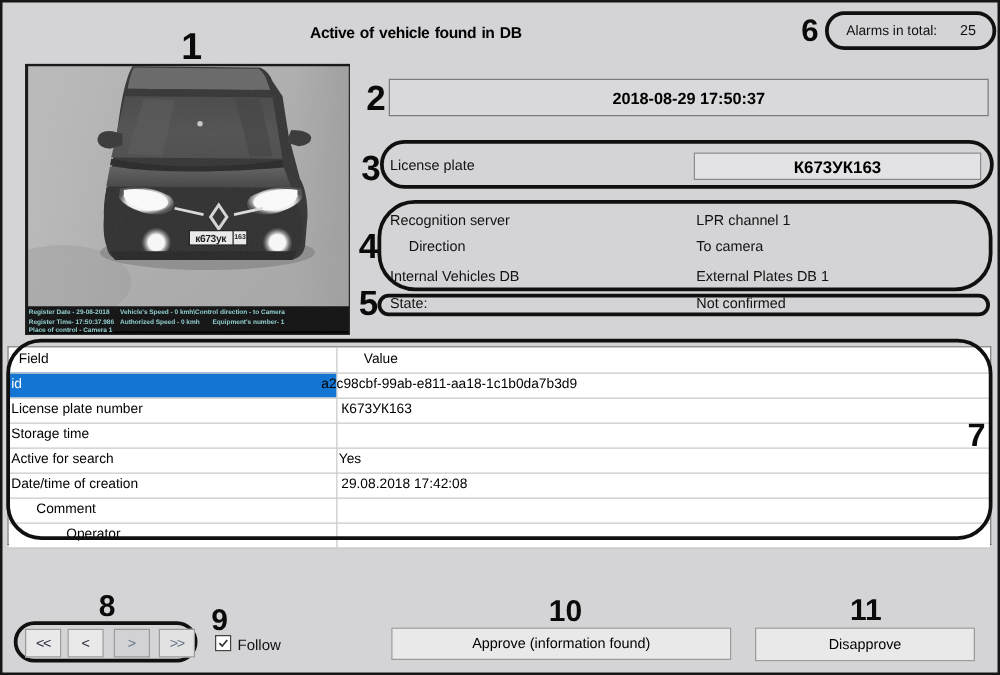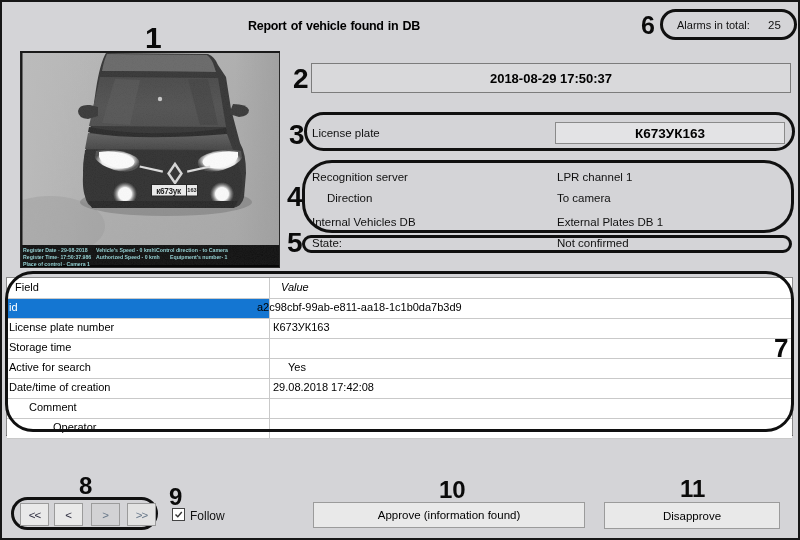--- a/index.html
+++ b/index.html
@@ -11,21 +11,21 @@
   .lbl{position:absolute;font-size:11.5px;color:#111;}
   .val{position:absolute;font-size:11.5px;color:#111;}
   .btn{position:absolute;background:#e9e9e9;border:1px solid #9b9b9b;
        font-size:11.5px;display:flex;align-items:center;justify-content:center;}
 </style>
 </head>
 <body>
 
   <div class="abs" style="left:0;top:0;width:800px;height:540px;border:2px solid #161616;box-sizing:border-box;"></div>
 
-  <div class="abs" style="left:248px;top:19px;font-size:12.5px;font-weight:bold;letter-spacing:-0.3px;word-spacing:1px;">Report of vehicle found in DB</div>
+  <div class="abs" style="left:248px;top:19px;font-size:12.5px;font-weight:bold;letter-spacing:-0.3px;word-spacing:1px;">Active of vehicle found in DB</div>
 
   <div class="num" style="left:145px;top:23px;font-size:30px;">1</div>
 
   <div class="abs" style="left:20px;top:51px;width:260px;height:276px;">
     <svg width="260" height="217" viewBox="0 0 260 217">
       <defs>
         <linearGradient id="road" x1="0" y1="0" x2="1" y2="1">
           <stop offset="0" stop-color="#b8b8b8"></stop>
           <stop offset="0.5" stop-color="#adadad"></stop>
           <stop offset="1" stop-color="#a4a4a4"></stop>
@@ -155,29 +155,29 @@
   <div class="oval" style="left:302px;top:235px;width:490px;height:18px;border-radius:9px;box-sizing:border-box;"></div>
   <div class="lbl" style="left:312px;top:237px;">State:</div>
   <div class="val" style="left:557px;top:237px;">Not confirmed</div>
 
   <div class="abs" style="left:6px;top:277px;width:787px;height:159px;background:#a7a7a7;border:1px solid #8a8a8a;border-bottom:1px solid #3f3f3f;box-sizing:border-box;">
     <div class="abs" style="left:0;top:0;width:785px;height:160px;background:#ffffff;font-size:11px;">
 
       <div class="abs" style="left:262px;top:0;width:1px;height:160px;background:#c9c9c9;"></div>
 
       <div class="abs" style="left:8px;top:3px;">Field</div>
-      <div class="abs" style="left:274px;top:3px;font-style:italic;">Value</div>
+      <div class="abs" style="left:284px;top:3px;">Value</div>
       <div class="abs" style="left:1px;top:20px;width:261px;height:20px;background:#1476d2;"></div>
       <div class="abs" style="left:2px;top:23px;color:#fff;">id</div>
       <div class="abs" style="left:250px;top:23px;">a2c98cbf-99ab-e811-aa18-1c1b0da7b3d9</div>
       <div class="abs" style="left:2px;top:43px;">License plate number</div>
       <div class="abs" style="left:266px;top:43px;">К673УК163</div>
       <div class="abs" style="left:2px;top:63px;">Storage time</div>
       <div class="abs" style="left:2px;top:83px;">Active for search</div>
-      <div class="abs" style="left:281px;top:83px;text-align:center;">Yes</div>
+      <div class="abs" style="left:264px;top:83px;text-align:center;">Yes</div>
       <div class="abs" style="left:2px;top:103px;">Date/time of creation</div>
       <div class="abs" style="left:266px;top:103px;">29.08.2018 17:42:08</div>
       <div class="abs" style="left:2px;top:123px;padding-left:20px;">Comment</div>
       <div class="abs" style="left:2px;top:143px;margin-left:44px;">Operator</div>
 
       <div class="abs" style="left:0;top:20px;width:785px;height:1px;background:#c9c9c9;"></div>
       <div class="abs" style="left:0;top:40px;width:785px;height:1px;background:#c9c9c9;"></div>
       <div class="abs" style="left:0;top:60px;width:785px;height:1px;background:#c9c9c9;"></div>
       <div class="abs" style="left:0;top:80px;width:785px;height:1px;background:#c9c9c9;"></div>
       <div class="abs" style="left:0;top:100px;width:785px;height:1px;background:#c9c9c9;"></div>

